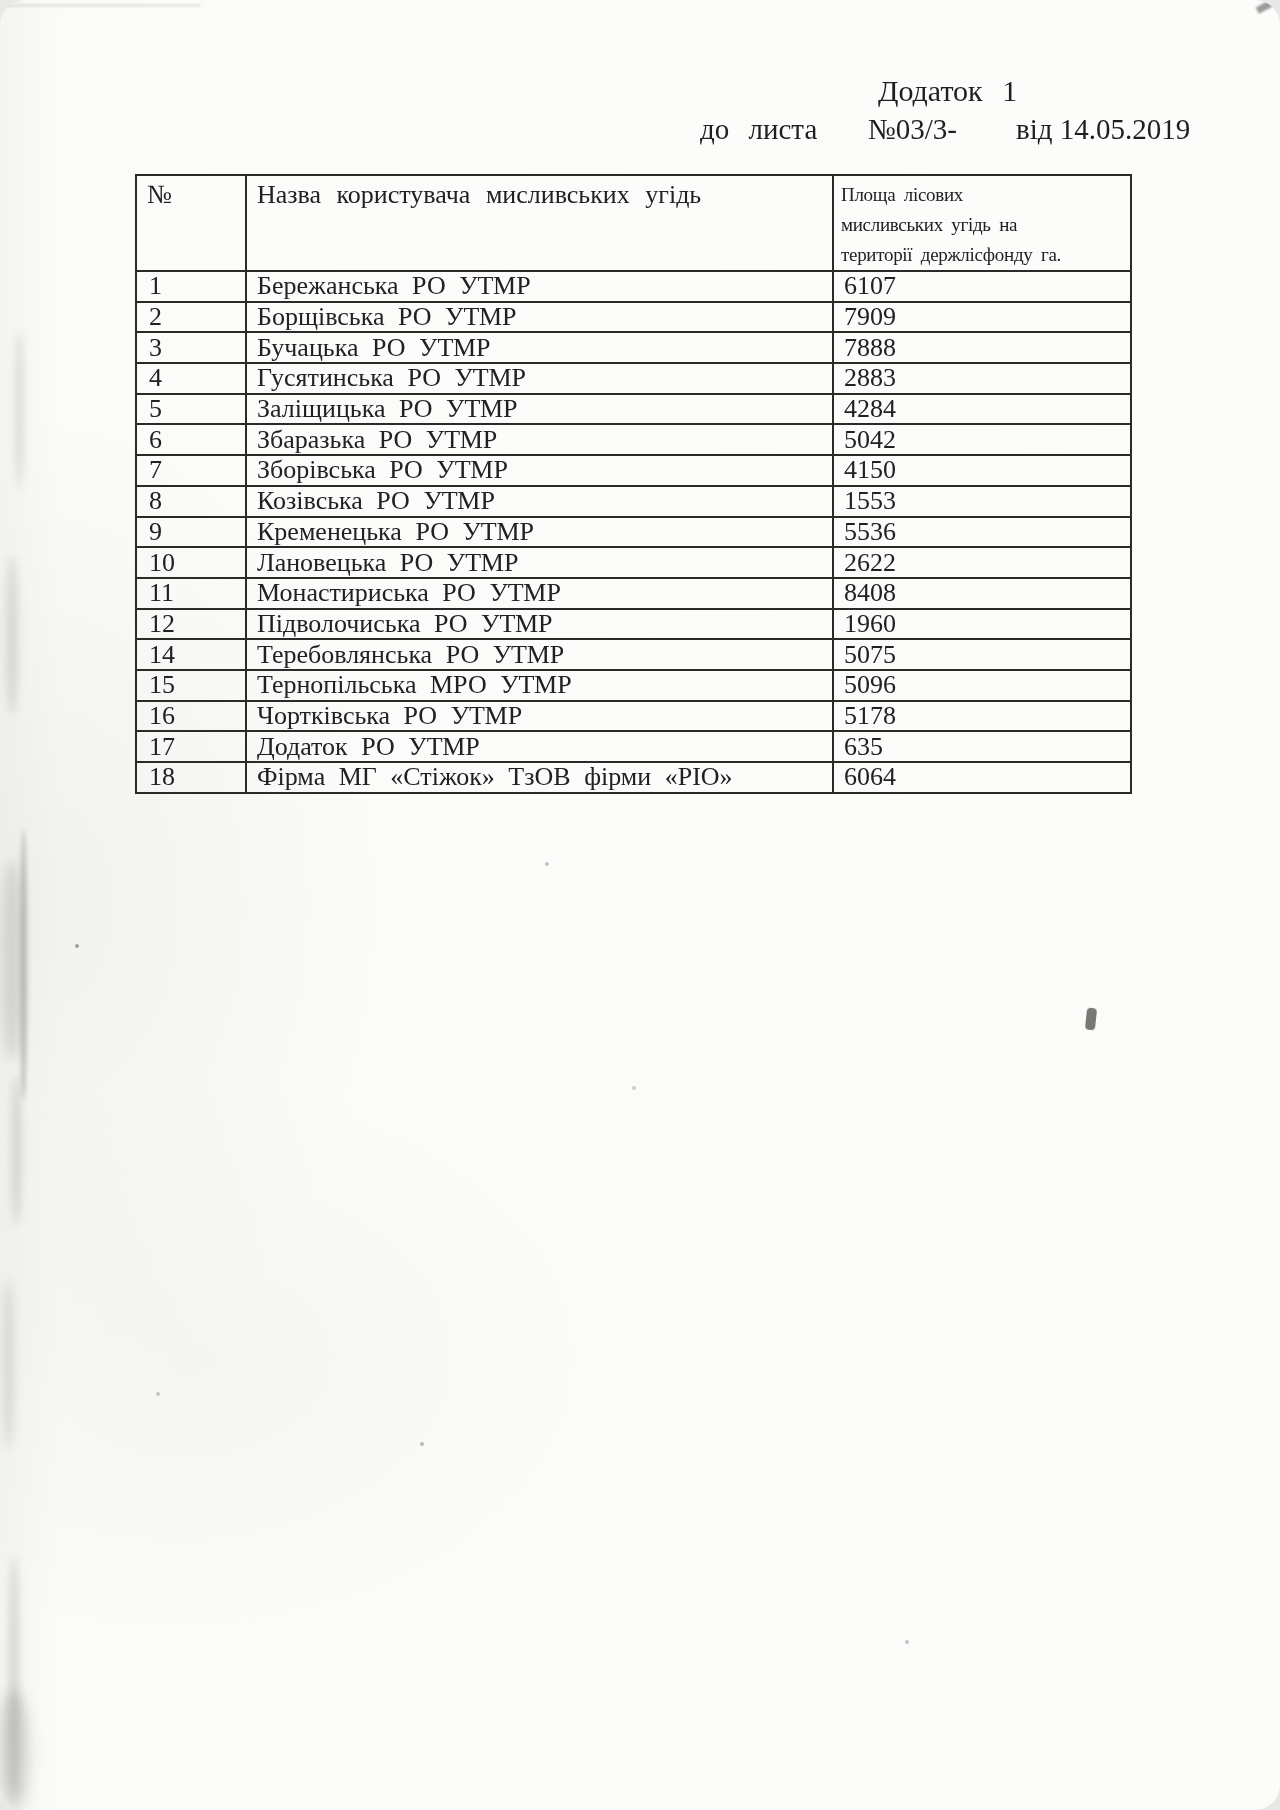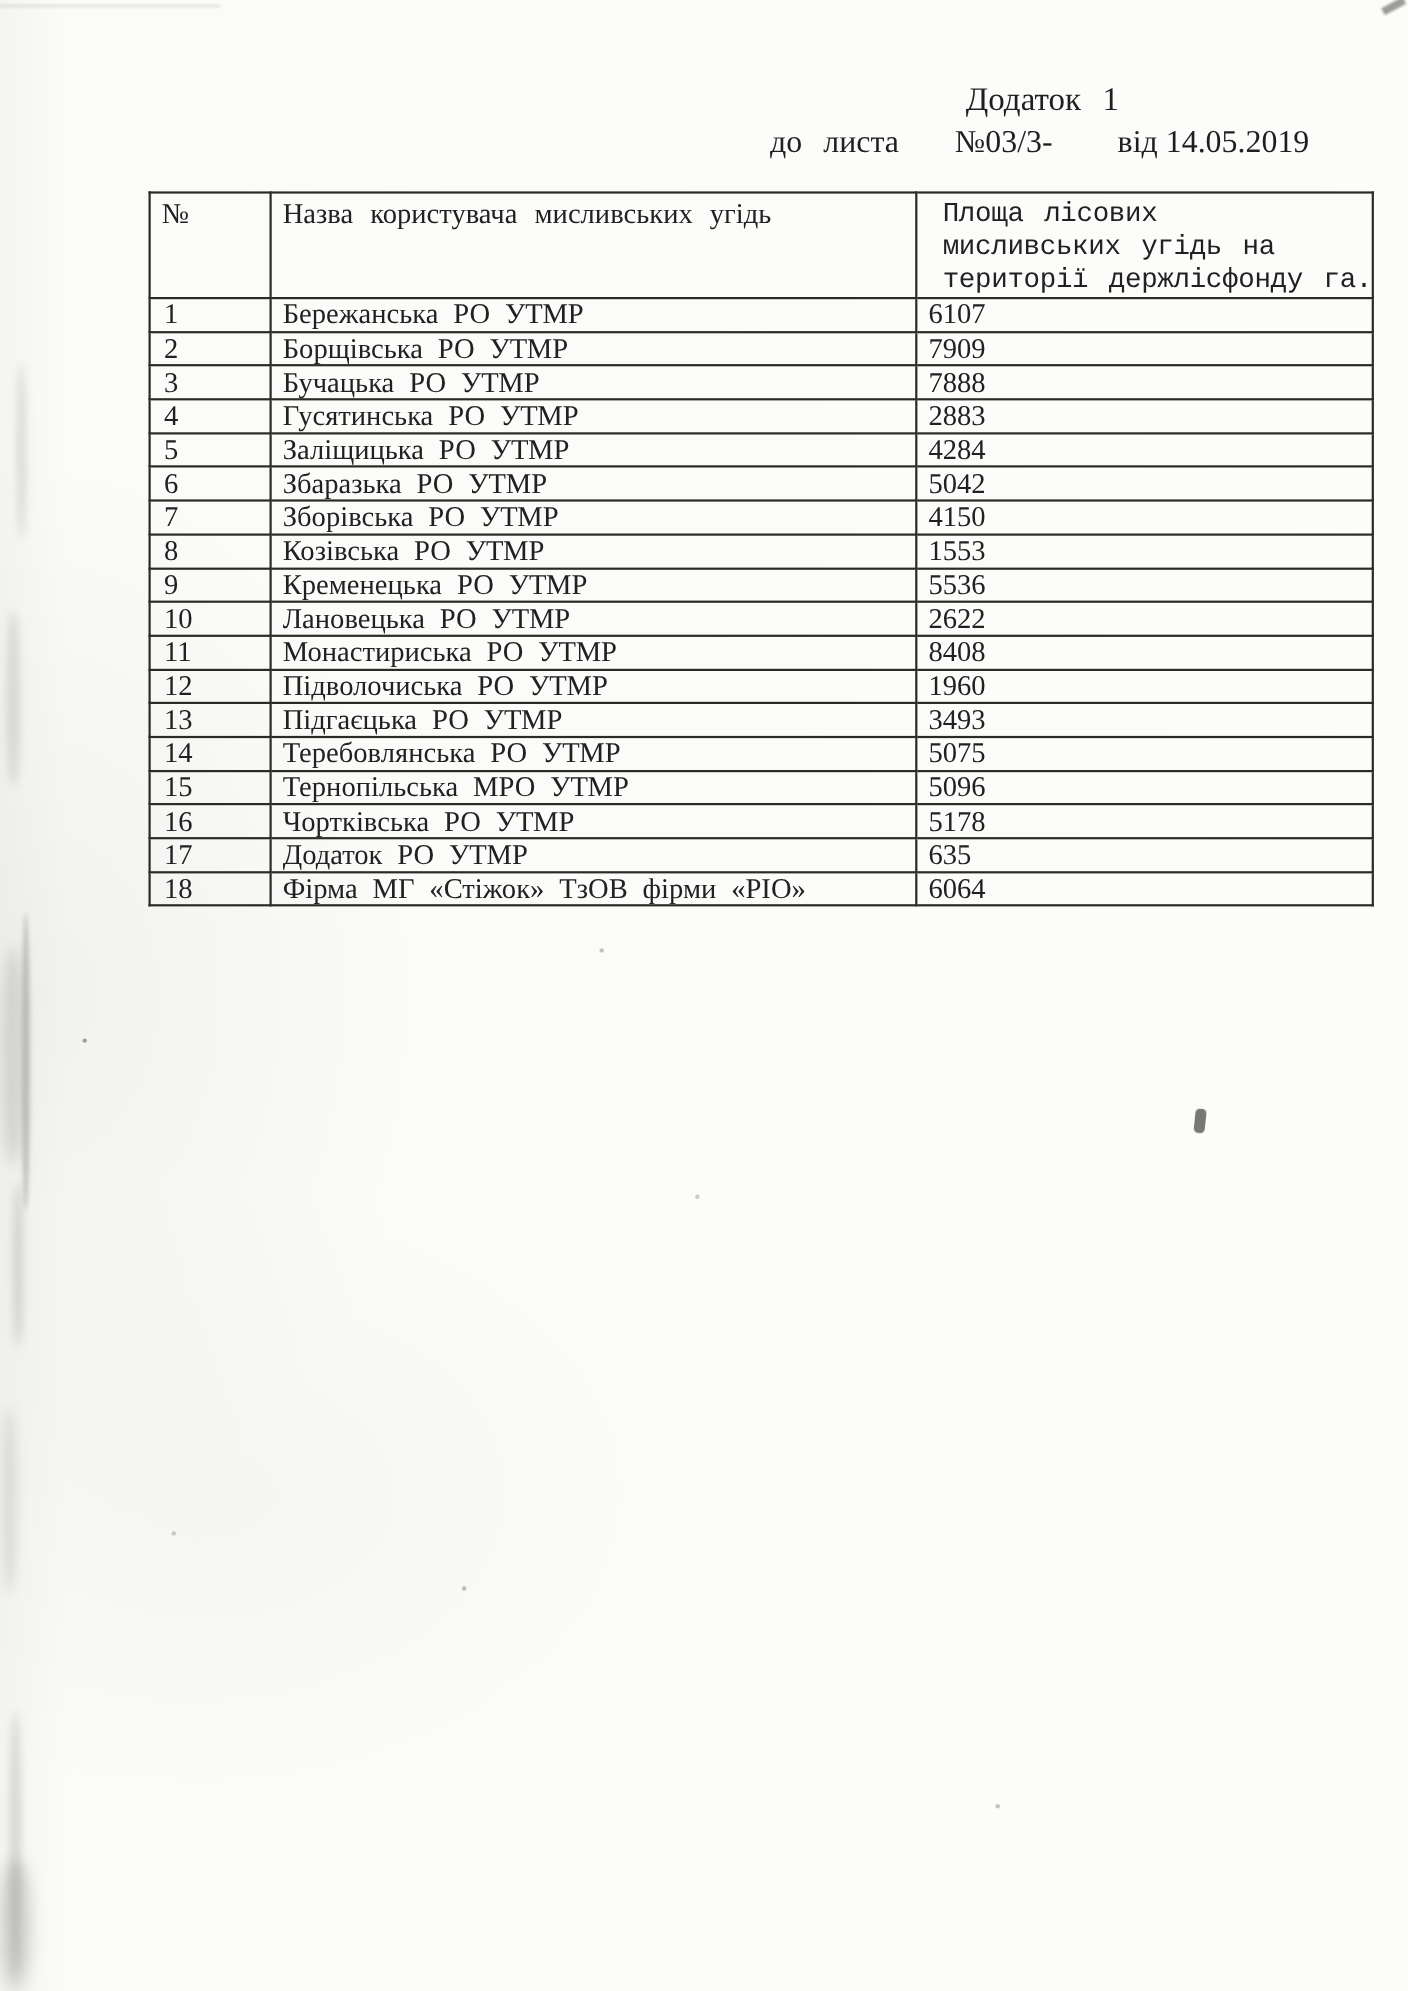--- a/index.html
+++ b/index.html
@@ -3,21 +3,21 @@
 <meta charset="utf-8">
 <style>
   html,body{margin:0;padding:0;}
   body{background:#e8e8e6;font-family:"Liberation Serif","DejaVu Serif",serif;}
   .page{
     position:relative;width:1280px;height:1810px;margin:0 auto;
     background:
       radial-gradient(ellipse 600px 400px at 15% 75%, rgba(190,190,185,0.10), rgba(0,0,0,0) 70%),
       radial-gradient(ellipse 500px 700px at 3% 50%, rgba(170,170,168,0.12), rgba(0,0,0,0) 70%),
       linear-gradient(90deg, #f4f4f2 0px, #fbfbf9 60px, #fcfcfb 100%);
-    overflow:hidden;color:#242424;
+    overflow:hidden;color:#242424;border-radius:25px;
   }
   
   .streak{position:absolute;background:#8a8a88;filter:blur(4px);border-radius:50%/40%;}
   .speck{position:absolute;width:4px;height:4px;background:#5a5a58;border-radius:50%;opacity:.55;}
   .mark{position:absolute;background:#4c4c4a;}
   
   .hdr{position:absolute;font-size:29px;white-space:nowrap;color:#1f1f1f;}
   .ws{word-spacing:12px;}
   
   table.doc{
@@ -25,21 +25,21 @@
     font-size:26px;color:#212121;
   }
   table.doc col.c1{width:110px;}
   table.doc col.c2{width:587px;}
   table.doc col.c3{width:298px;}
   table.doc th, table.doc td{
     border:2px solid #2a2a28;font-weight:normal;text-align:left;
     padding:0 0 0 10px;overflow:visible;white-space:nowrap;
   }
   table.doc thead th{vertical-align:top;height:87px;padding-top:4px;line-height:30px;word-spacing:9px;}
-  table.doc thead th.area-head{font-size:25px;letter-spacing:-0.3px;word-spacing:4px;padding-left:23px;font-family:Liberation Mono, monospace;}
+  table.doc thead th.area-head{font-size:19px;letter-spacing:-0.3px;word-spacing:4px;padding-left:7px;}
   table.doc tbody td{height:28.7px;line-height:28px;vertical-align:middle;word-spacing:7px;}
   table.doc tbody td:first-child{padding-left:12px;}
   table.doc tbody td:last-child{word-spacing:normal;}
 </style>
 </head>
 <body>
 
 <div class="page">
 
   <div class="streak" style="left:0;top:4px;width:200px;height:3px;opacity:.18;filter:blur(1px);border-radius:0;"></div>
@@ -137,25 +137,20 @@
           <td>11</td>
           <td>Монастириська РО УТМР</td>
           <td>8408</td>
         </tr>
         <tr>
           <td>12</td>
           <td>Підволочиська РО УТМР</td>
           <td>1960</td>
         </tr>
         <tr>
-          <td>13</td>
-          <td>Підгаєцька РО УТМР</td>
-          <td>3493</td>
-        </tr>
-        <tr>
           <td>14</td>
           <td>Теребовлянська РО УТМР</td>
           <td>5075</td>
         </tr>
         <tr>
           <td>15</td>
           <td>Тернопільська МРО УТМР</td>
           <td>5096</td>
         </tr>
         <tr>

